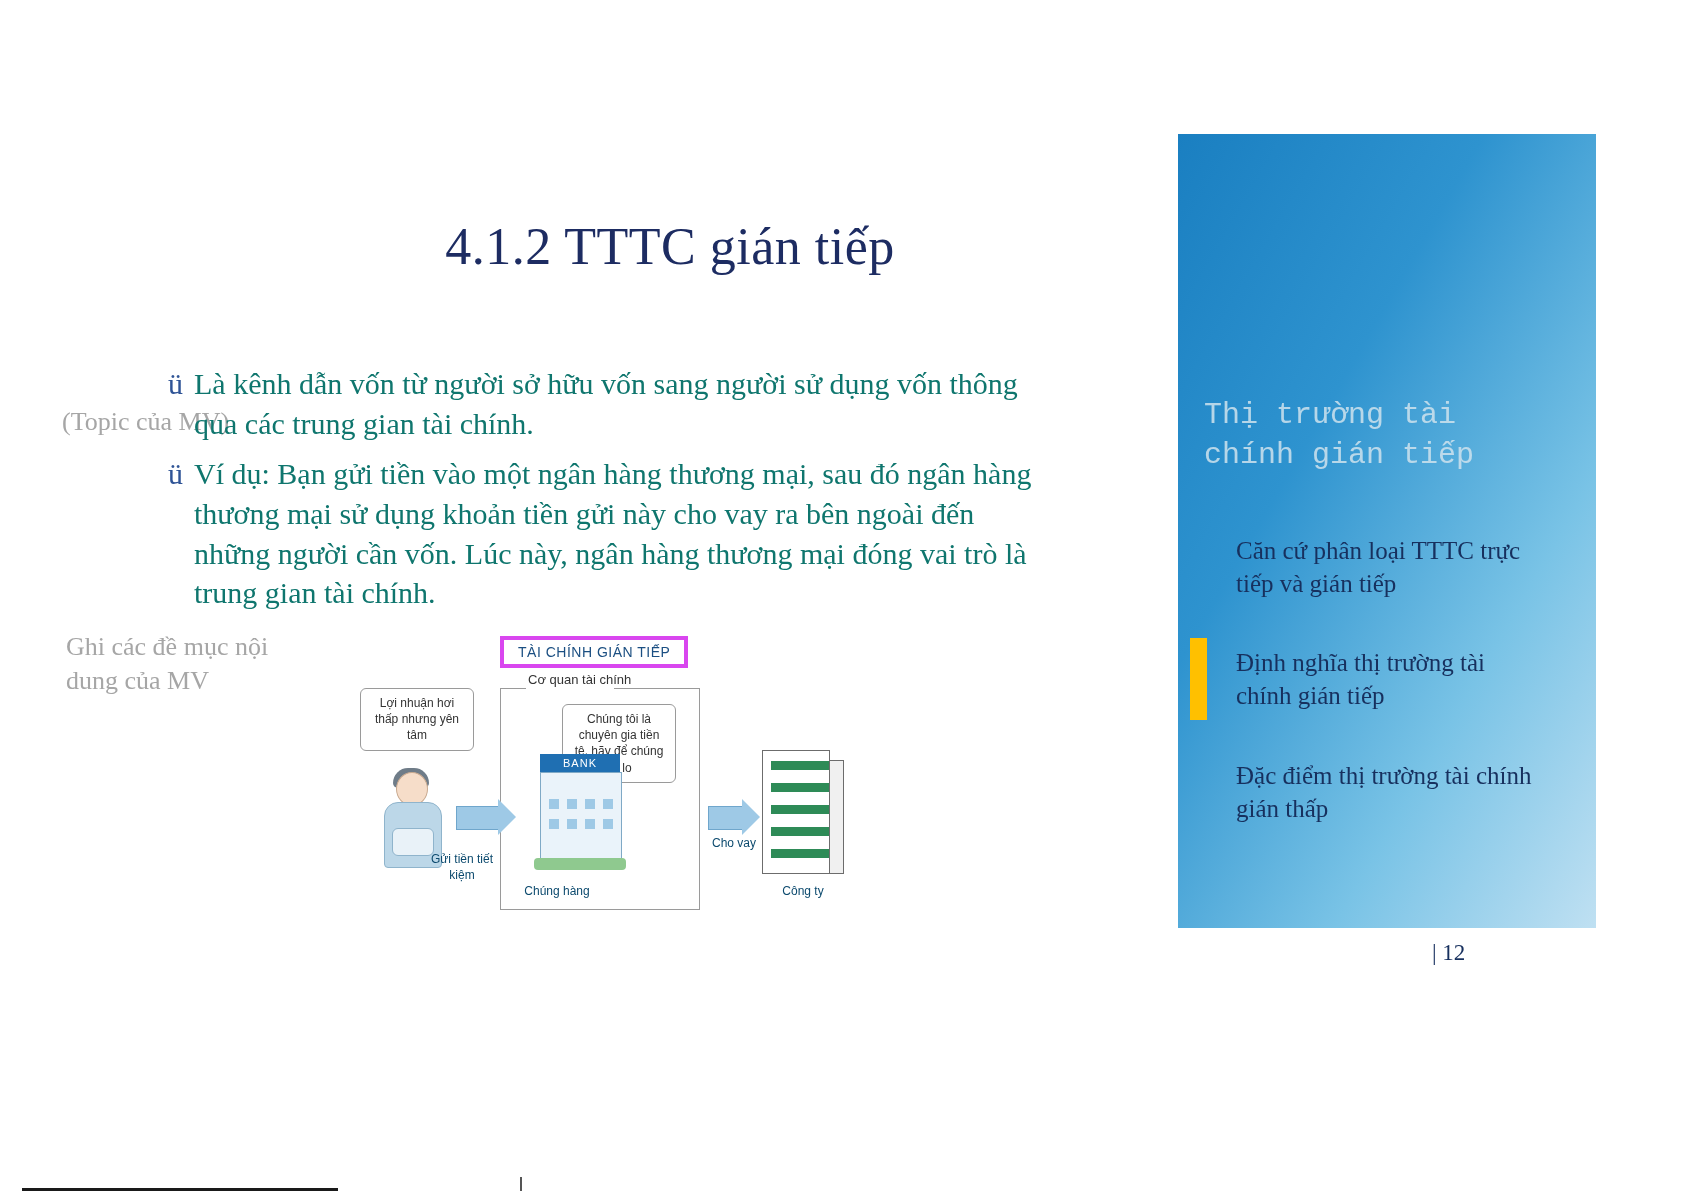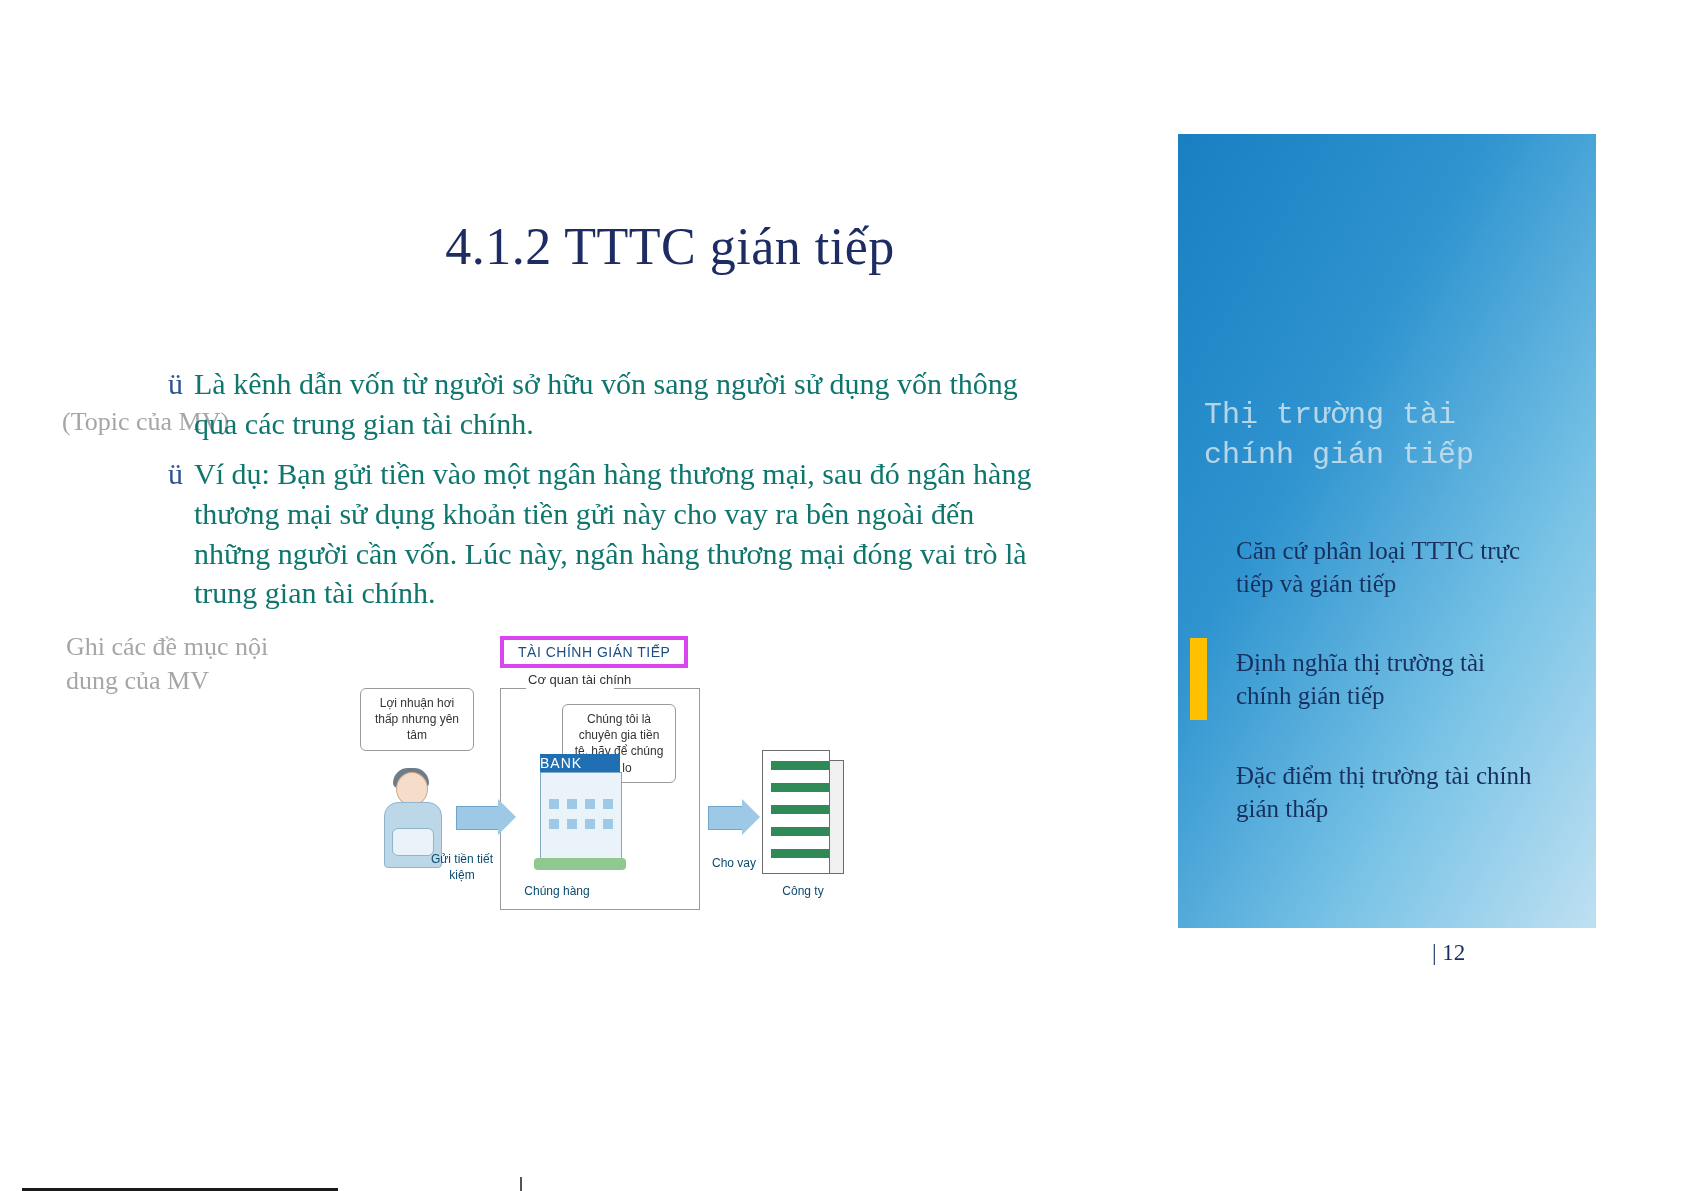--- a/index.html
+++ b/index.html
@@ -164,21 +164,21 @@
   .fig-small-label {
     position: absolute;
     font-family: "Liberation Sans", sans-serif;
     font-size: 12px;
     color: #0c4a6e;
     line-height: 1.3;
     text-align: center;
   }
   .lbl-guitien { left: 78px; top: 216px; width: 64px; }
   .lbl-nganhang { left: 160px; top: 248px; width: 90px; }
-  .lbl-chovay { left: 352px; top: 220px; width: 60px; }
+  .lbl-chovay { left: 352px; top: 200px; width: 60px; }
   .lbl-congty { left: 416px; top: 248px; width: 70px; text-align: center; }
 
   
   .person {
     position: absolute;
     left: 26px;
     top: 132px;
     width: 70px;
     height: 110px;
   }
@@ -222,21 +222,22 @@
     width: 92px;
     height: 128px;
   }
   .bank-sign {
     position: absolute;
     left: 6px; top: 0;
     width: 80px; height: 18px;
     background: #1f6fb2;
     color: #ffffff;
     font-family: "Liberation Sans", sans-serif;
-    font-size: 14px;
+    font-size: 11px;
+    text-align: center;
     line-height: 18px;
     letter-spacing: 1px;
   }
   .bank-body {
     position: absolute;
     left: 6px; top: 18px;
     width: 80px; height: 86px;
     background: #eaf3fa;
     border: 1px solid #7fa9c6;
   }

